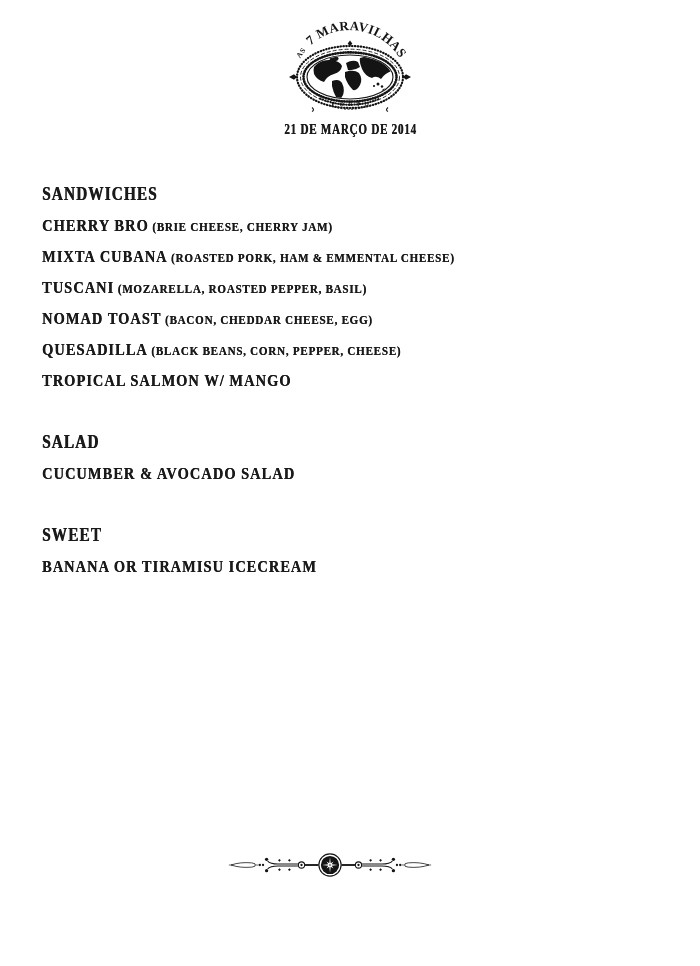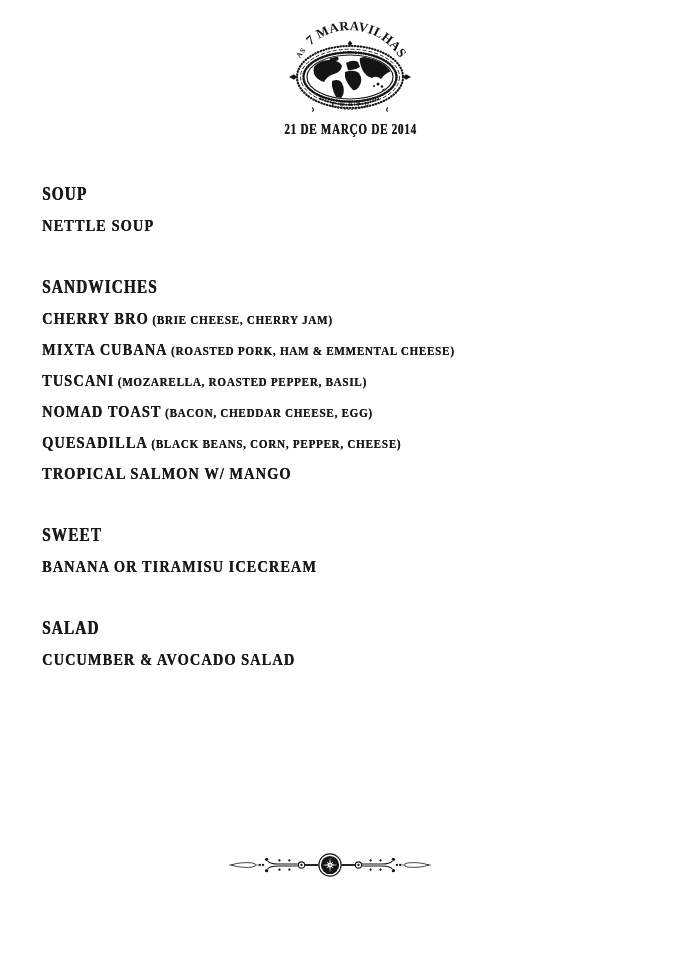--- a/index.html
+++ b/index.html
@@ -89,39 +89,35 @@
       </g>
     </svg>
   </div>
 
   <div class="date-row">
     <span class="date-text">21 DE MARÇO DE 2014</span>
   </div>
 
   <div class="menu" id="menu">
       <div class="menu-section">
-        <div class="menu-line"><span class="sec-title">SOUP</span></div>
-        <div class="menu-line"><span class="item-name">NETTLE SOUP</span></div>
-      </div>
-      <div class="menu-section">
         <div class="menu-line"><span class="sec-title">SANDWICHES</span></div>
         <div class="menu-line"><span class="item-name">CHERRY BRO</span><span class="item-desc"> (BRIE CHEESE, CHERRY JAM)</span></div>
         <div class="menu-line"><span class="item-name">MIXTA CUBANA</span><span class="item-desc"> (ROASTED PORK, HAM &amp; EMMENTAL CHEESE)</span></div>
         <div class="menu-line"><span class="item-name">TUSCANI</span><span class="item-desc"> (MOZARELLA, ROASTED PEPPER, BASIL)</span></div>
         <div class="menu-line"><span class="item-name">NOMAD TOAST</span><span class="item-desc"> (BACON, CHEDDAR CHEESE, EGG)</span></div>
         <div class="menu-line"><span class="item-name">QUESADILLA</span><span class="item-desc"> (BLACK BEANS, CORN, PEPPER, CHEESE)</span></div>
         <div class="menu-line"><span class="item-name">TROPICAL SALMON W/ MANGO</span></div>
       </div>
       <div class="menu-section">
+        <div class="menu-line"><span class="sec-title">SALAD</span></div>
+        <div class="menu-line"><span class="item-name">CUCUMBER &amp; AVOCADO SALAD</span></div>
+      </div>
+      <div class="menu-section">
         <div class="menu-line"><span class="sec-title">SWEET</span></div>
         <div class="menu-line"><span class="item-name">BANANA OR TIRAMISU ICECREAM</span></div>
-      </div>
-      <div class="menu-section">
-        <div class="menu-line"><span class="sec-title">SALAD</span></div>
-        <div class="menu-line"><span class="item-name">CUCUMBER &amp; AVOCADO SALAD</span></div>
       </div>
     </div>
 
   <div class="divider-wrap">
     <svg width="208" height="40" viewBox="-146 -28 292 56">
       <g id="half" stroke="#141414" fill="none">
 
         <line x1="16" y1="0" x2="35.6" y2="0" stroke-width="2.6"></line>
 
         <circle cx="40" cy="0" r="4.4" stroke-width="1.5" fill="#ffffff"></circle>

